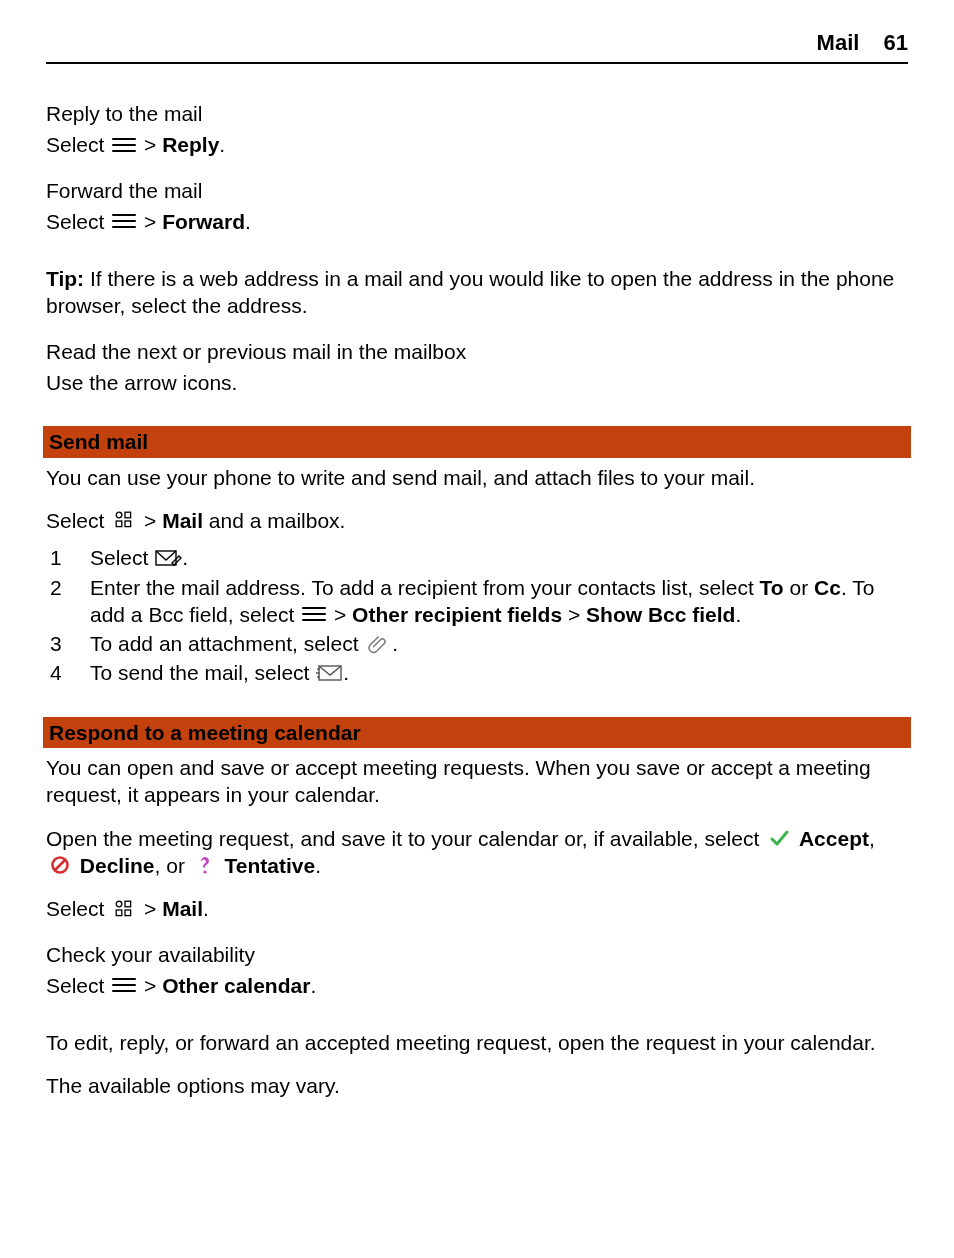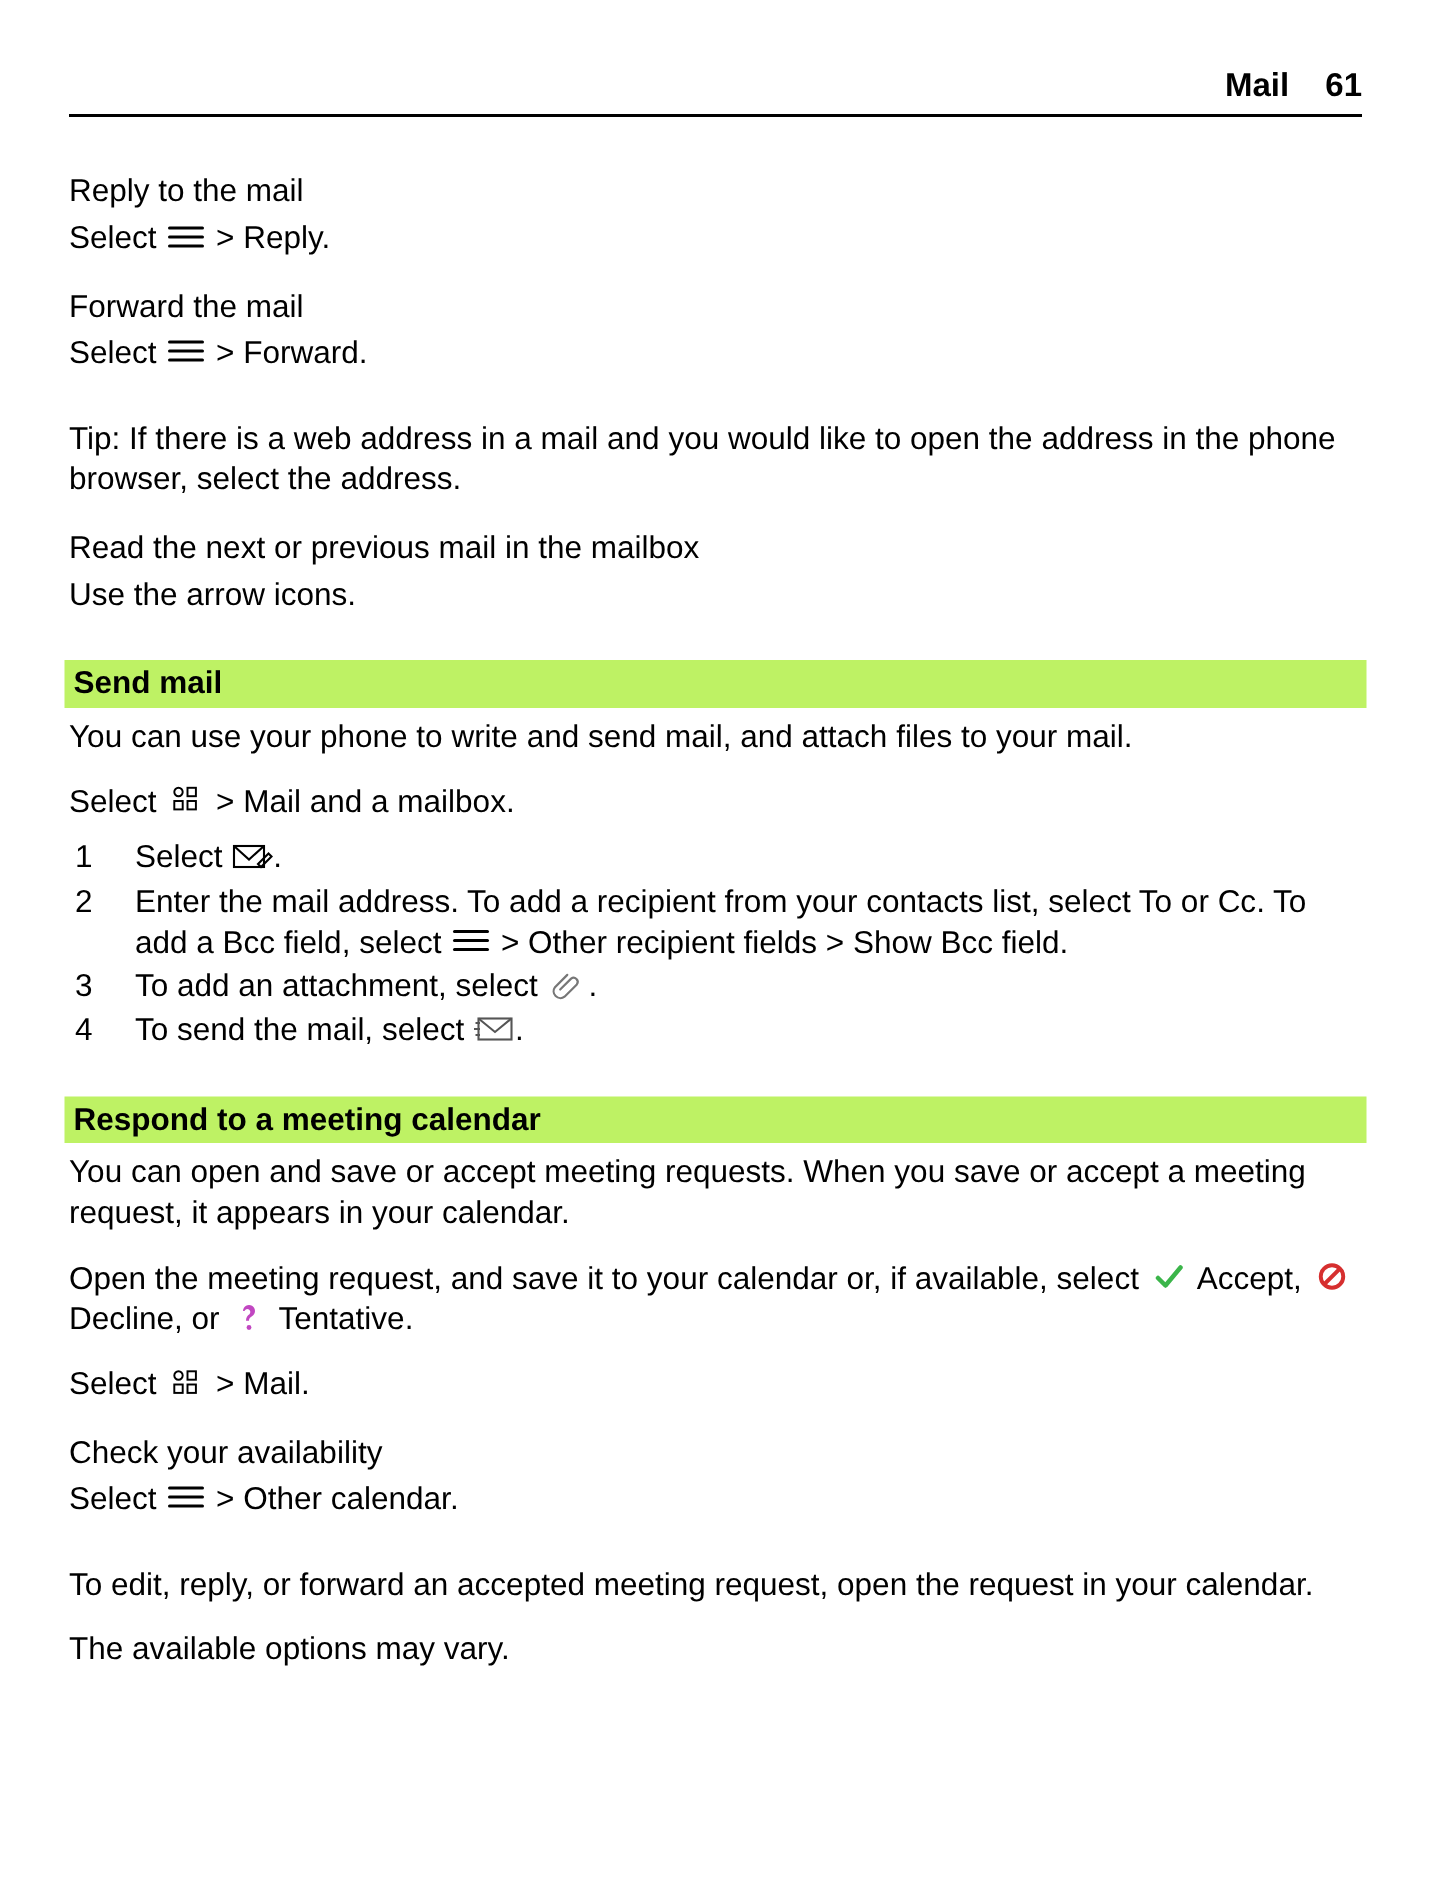--- a/index.html
+++ b/index.html
@@ -4,21 +4,21 @@
 <style>
   html, body {
     margin: 0;
     padding: 0;
     background: #fff;
     font-family: "Segoe UI", "Helvetica Neue", Arial, sans-serif;
     color: #000;
     width: 954px;
   }
   .page {
-    padding: 44px 46px 60px 46px;
+    padding: 30px 46px 60px 46px;
   }
   .header {
     border-bottom: 2px solid #000;
     text-align: right;
     padding-bottom: 6px;
     margin-bottom: 36px;
     font-size: 22px;
     font-weight: 700;
   }
   .header .page-num {
@@ -26,29 +26,29 @@
   }
   .body {
     font-size: 21px;
     line-height: 1.3;
   }
   .h2 {
     font-weight: 400;
     margin-top: 18px;
   }
   .section-bar {
-    background: #bef264;
+    background: #c2410c;
     font-weight: 700;
     padding: 2px 6px;
     margin: 30px -3px 6px -3px;
     font-size: 21px;
   }
   p { margin: 4px 0; }
   .tipblock { margin-top: 30px; margin-bottom: 10px; }
-  .bold { font-weight: 400; }
+  .bold { font-weight: 700; }
   ol.steps {
     list-style: none;
     padding: 0;
     margin: 10px 0 0 0;
     counter-reset: step;
   }
   ol.steps > li {
     counter-increment: step;
     padding-left: 44px;
     position: relative;

